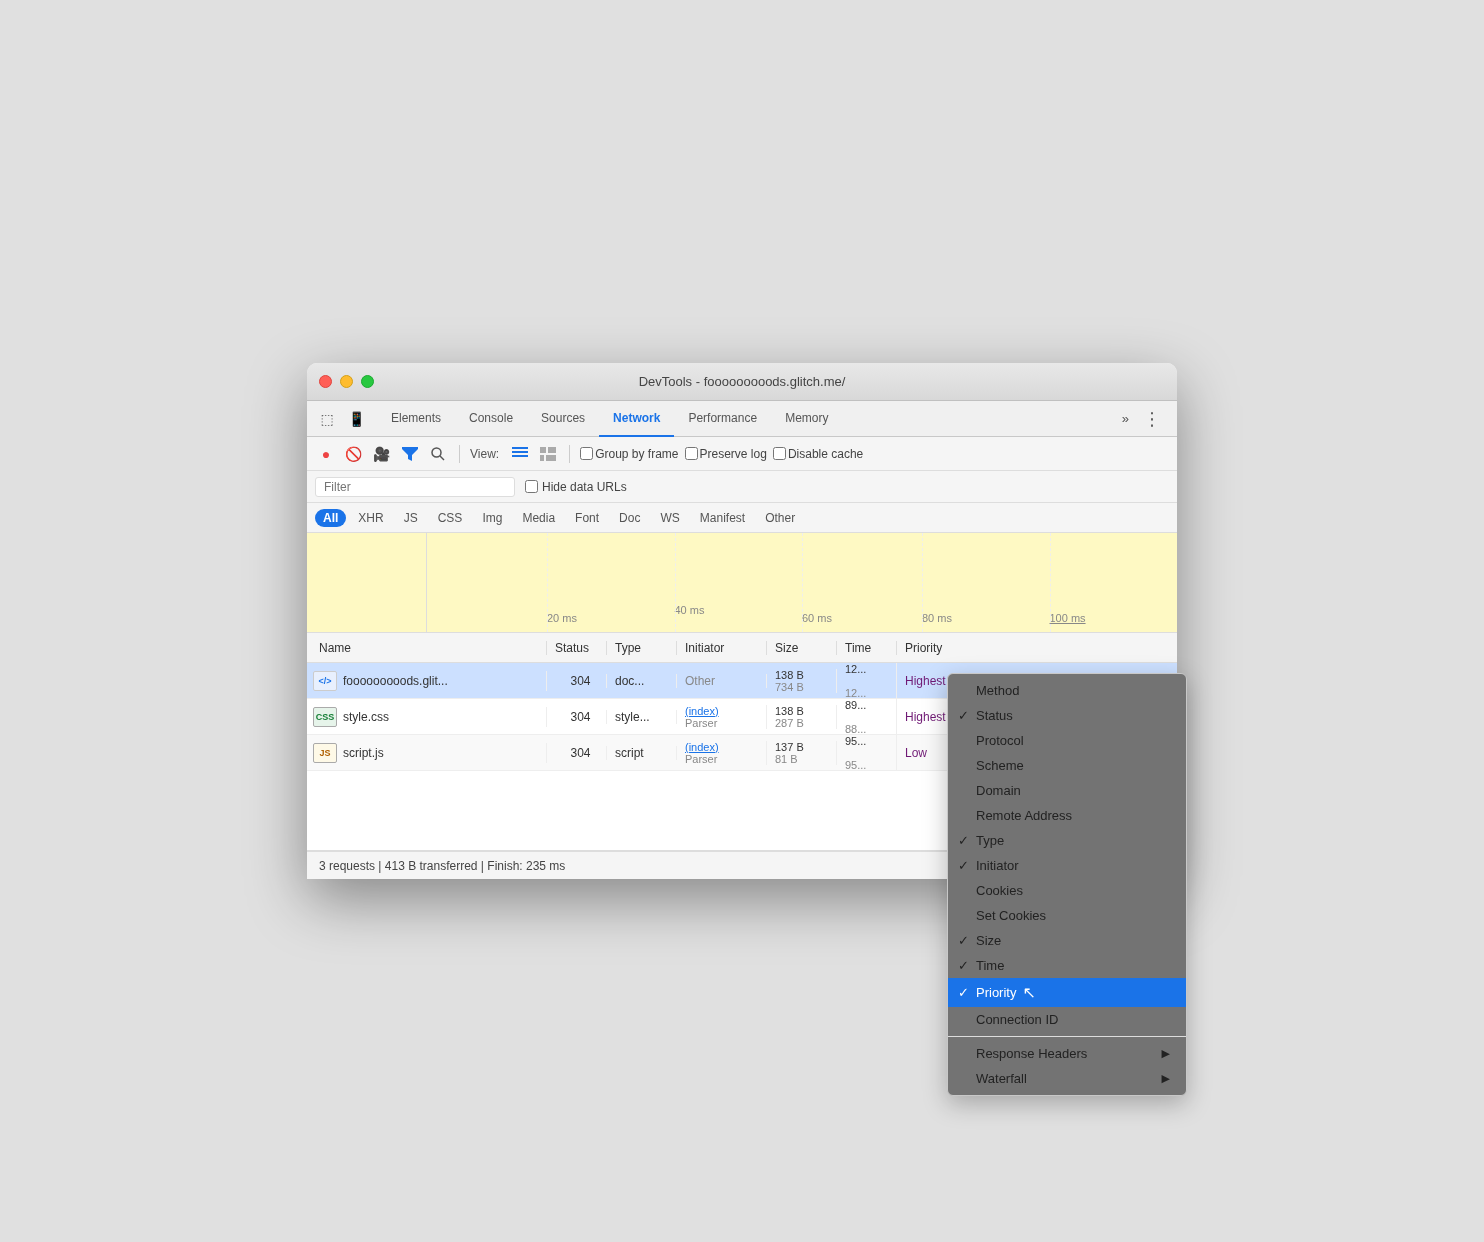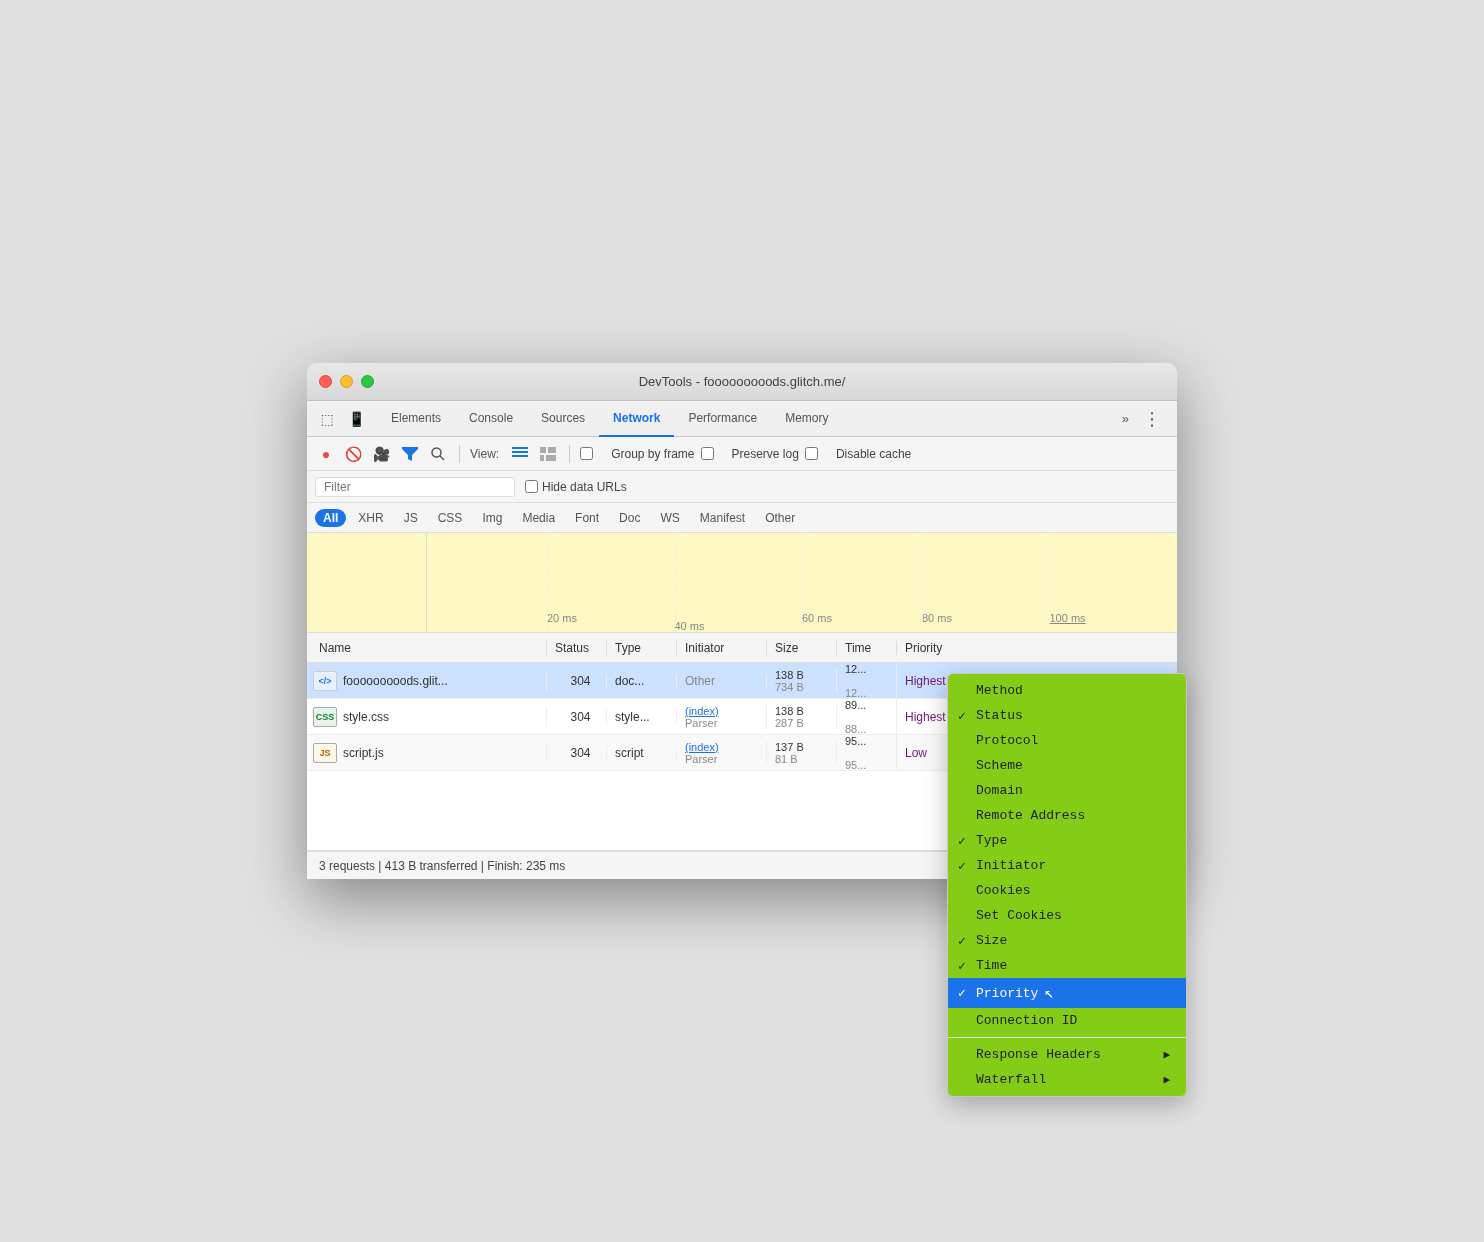--- a/index.html
+++ b/index.html
@@ -158,21 +158,21 @@
       display: flex;
       align-items: center;
       justify-content: center;
       cursor: pointer;
       font-size: 14px;
       color: #555;
     }
     .checkbox-item {
       display: flex;
       align-items: center;
-      gap: 18px;
+      gap: 2px;
       font-size: 12px;
       color: #444;
     }
     .checkbox-item input { width: 13px; height: 13px; }
 
     
     .filter-bar {
       background: #f5f5f5;
       display: flex;
       align-items: center;
@@ -324,27 +324,26 @@
       font-size: 12px;
       color: #444;
     }
 
     
     .context-menu {
       position: absolute;
       right: -10px;
       top: 310px;
       width: 240px;
-      background: #84cc16;
+      background: #737373;
       border: 1px solid #c8c8c8;
       border-radius: 6px;
       box-shadow: 0 8px 24px rgba(0,0,0,0.25);
       z-index: 100;
       padding: 4px 0;
-      font-family: Liberation Mono, monospace;
     }
     .menu-item {
       display: flex;
       align-items: center;
       padding: 5px 16px 5px 28px;
       font-size: 13px;
       color: #222;
       cursor: pointer;
       position: relative;
     }
@@ -477,21 +476,21 @@
     <div class="type-btn">Doc</div>
     <div class="type-btn">WS</div>
     <div class="type-btn">Manifest</div>
     <div class="type-btn">Other</div>
   </div>
 
   <div class="timeline-chart" style="display:flex; align-items:flex-end; padding-bottom:0; border-bottom:1px solid #ddd; height:100px; background:#fef9c3;">
     <div style="width:120px; height:100%; border-right:1px solid #ddd;"></div>
     <div style="flex:1; position:relative; height:100%;">
       <div style="position:absolute; bottom:8px; left:16%; font-size:11px; color:#888;">20 ms</div>
-      <div style="position:absolute; bottom:0; left:33%; font-size:11px; color:#888;">40 ms</div>
+      <div style="position:absolute; bottom:16px; left:33%; font-size:11px; color:#888;">40 ms</div>
       <div style="position:absolute; bottom:8px; left:50%; font-size:11px; color:#888;">60 ms</div>
       <div style="position:absolute; bottom:8px; left:66%; font-size:11px; color:#888;">80 ms</div>
       <div style="position:absolute; bottom:8px; left:83%; font-size:11px; color:#888;text-decoration:underline;">100 ms</div>
 
       <div style="position:absolute; top:0; bottom:0; left:16%; border-left:1px dashed #eee;"></div>
       <div style="position:absolute; top:0; bottom:0; left:33%; border-left:1px dashed #eee;"></div>
       <div style="position:absolute; top:0; bottom:0; left:50%; border-left:1px dashed #eee;"></div>
       <div style="position:absolute; top:0; bottom:0; left:66%; border-left:1px dashed #eee;"></div>
       <div style="position:absolute; top:0; bottom:0; left:83%; border-left:1px dashed #eee;"></div>
     </div>

